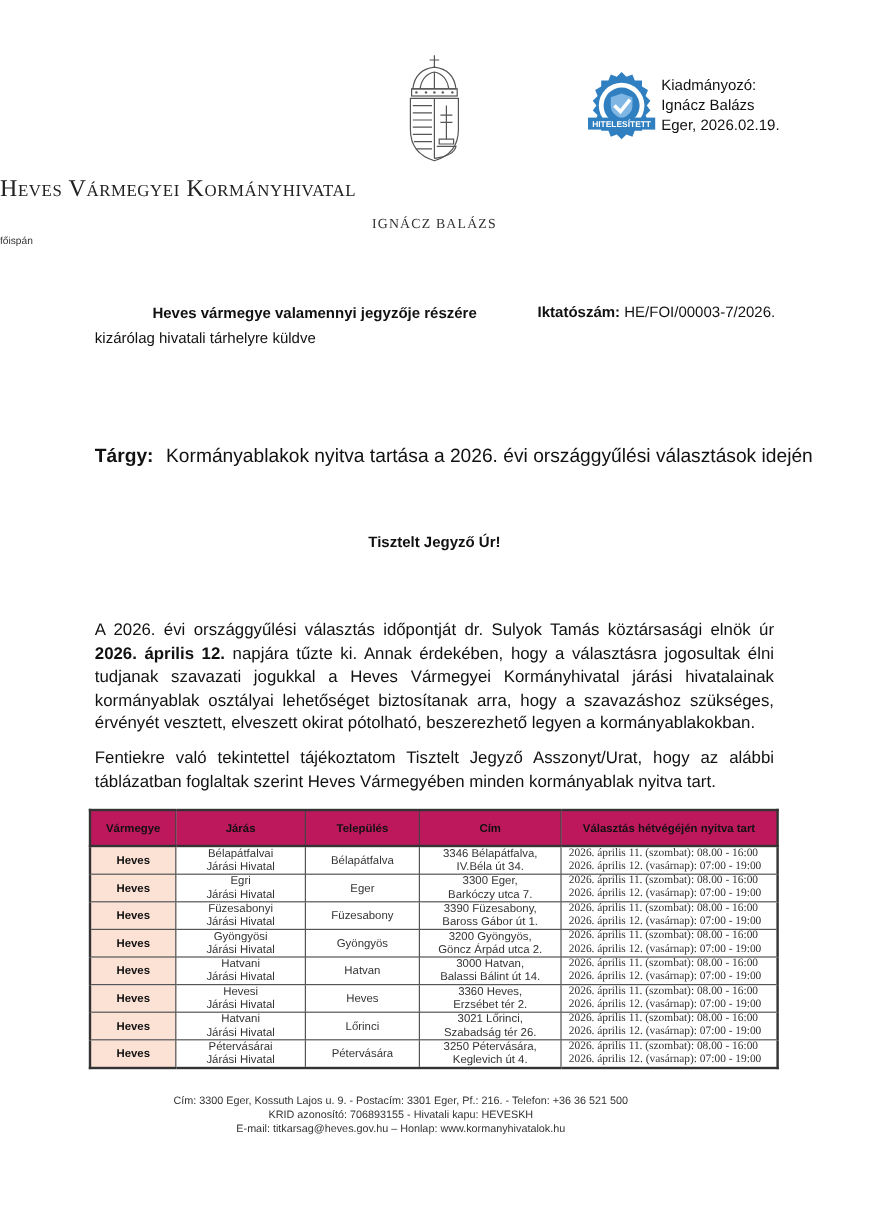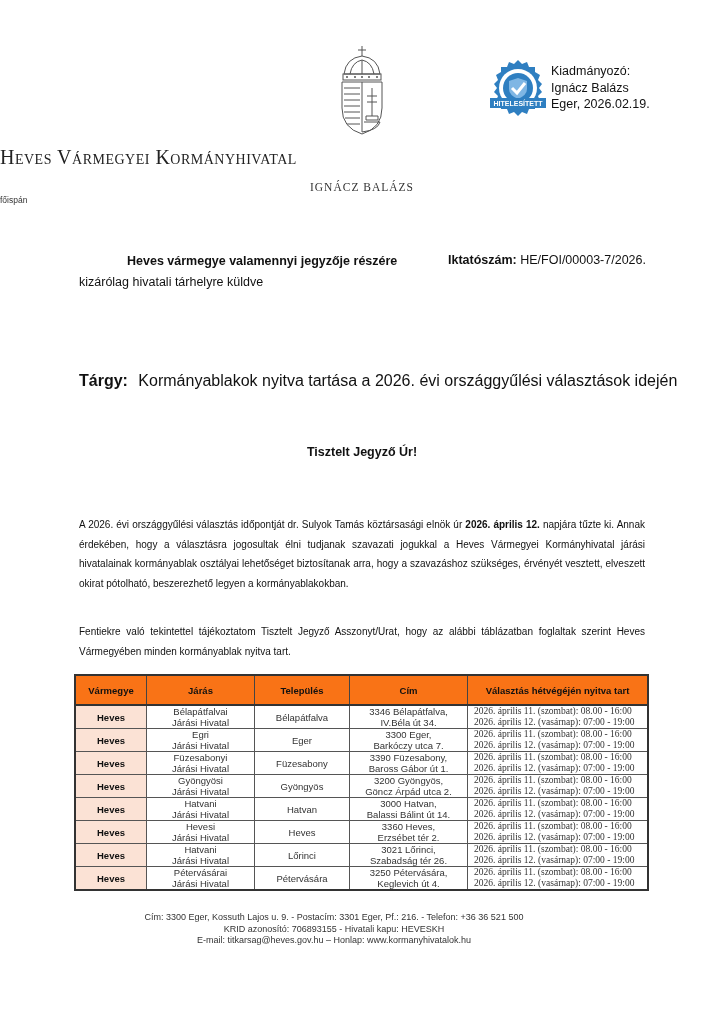--- a/index.html
+++ b/index.html
@@ -11,25 +11,25 @@
   .org-title { left: 0; width: 724px; top: 146px; text-align: left; font-family: "Liberation Serif", serif; font-size: 20px; letter-spacing: 0.5px; color: #222; font-variant: small-caps; }
   .person { left: 0; width: 724px; top: 181px; text-align: center; font-family: "Liberation Serif", serif; font-size: 11.5px; letter-spacing: 1px; color: #333; text-transform: uppercase; }
   .person-role { left: 0; width: 724px; top: 195px; text-align: left; font-size: 8.5px; color: #333; }
   .ref { right: 78px; top: 214px; font-size: 12.5px; margin-top: 39px; }
   .ref b { font-weight: bold; }
   .recipient { left: 79px; top: 251px; font-size: 12.5px; line-height: 21px; }
   .recipient .b { font-weight: bold; padding-left: 48px; }
   .subject { left: 79px; top: 372px; font-size: 16px; }
   .subject b { margin-right: 6px; }
   .salutation { left: 0; width: 724px; top: 443px; text-align: center; font-size: 12.5px; font-weight: bold; line-height: 19px; }
-  .para { left: 79px; width: 566px; font-size: 10px; line-height: 19.5px; text-align: justify; }
+  .para { left: 79px; width: 566px; font-size: 14px; line-height: 19.5px; text-align: justify; }
   .p1 { top: 515px; }
   .p2 { top: 622px; }
   table.schedule { position: absolute; left: 74px; top: 674px; width: 575px; border-collapse: collapse; font-size: 9.5px; }
-  table.schedule th { background: #f97316; font-weight: bold; height: 26px; border: 1px solid #444; border-bottom: 2px solid #333; font-size: 9.5px; margin-top: 40px; }
+  table.schedule th { background: #be185d; font-weight: bold; height: 26px; border: 1px solid #444; border-bottom: 2px solid #333; font-size: 9.5px; margin-top: 40px; }
   table.schedule td { border: 1px solid #555; text-align: center; line-height: 11px; height: 22px; padding: 0 2px; color: #333; }
   table.schedule td.county { background: #fbe2d5; font-weight: bold; color: #111; width: 66px; }
   table.schedule td.sched { text-align: left; font-family: "Liberation Serif", serif; font-size: 9.5px; padding-left: 6px; color: #333; }
   table.schedule tr > *:first-child { border-left: 2px solid #333; }
   table.schedule tr > *:last-child { border-right: 2px solid #333; }
   table.schedule tr:last-child td { border-bottom: 2px solid #333; }
   table.schedule thead th { border-top: 2px solid #333; }
   .footer { left: 0; width: 668px; top: 912px; text-align: center; font-size: 9px; line-height: 11.5px; color: #333; }
 </style>
 </head>

